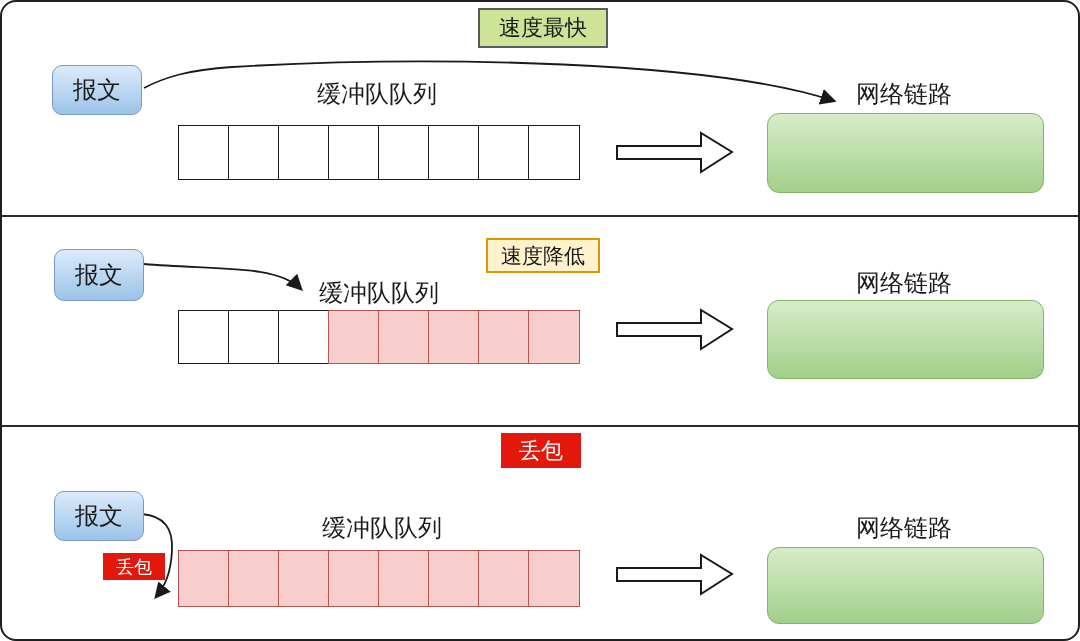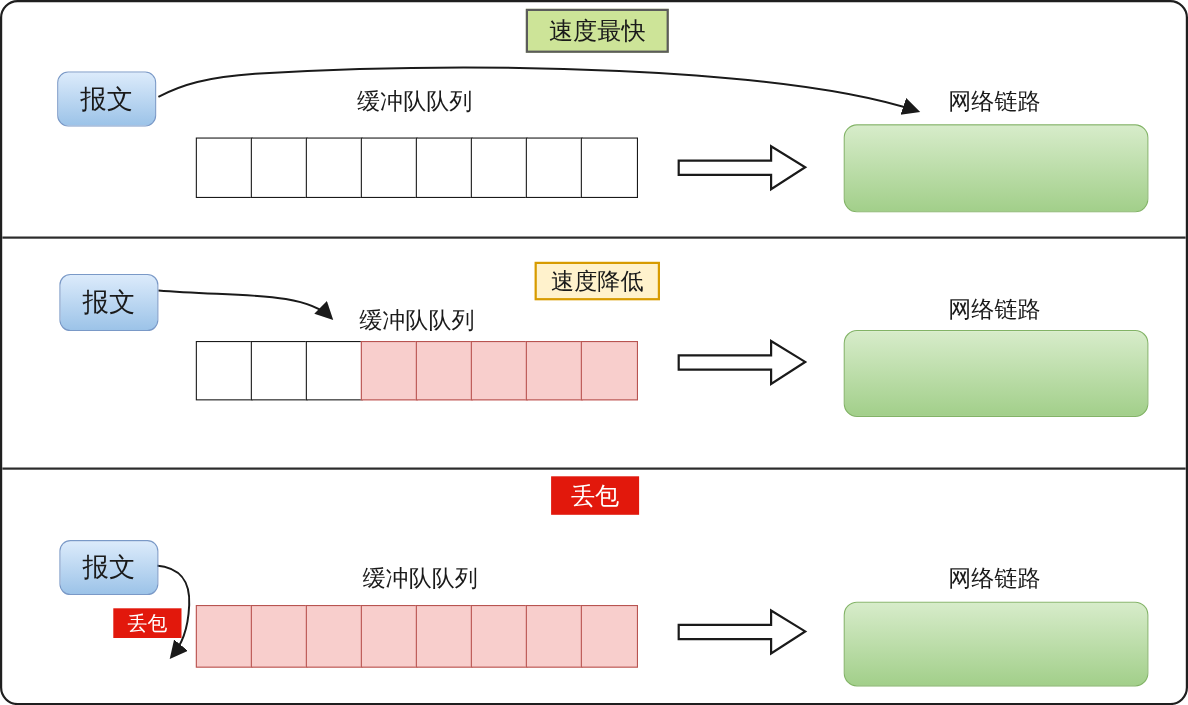--- a/index.html
+++ b/index.html
@@ -24,21 +24,21 @@
   .title-slowdown{left:484px;top:12px;width:110px;height:31px;background:#fff2cc;border:2px solid #d79b00;font-size:21px;}
   .title-drop{left:499px;top:7px;width:80px;height:35px;background:#e2180c;color:#ffffff;font-size:22px;}
 
   .message-box{
     position:absolute;display:flex;align-items:center;justify-content:center;
     width:88px;height:48px;border-radius:10px;
     background:linear-gradient(#dcebfb,#9cc3e8);
     border:1.5px solid #7a99c7;font-size:24px;
   }
   .label{
-    position:absolute;font-size:21px;white-space:nowrap;transform:translateX(-50%);
+    position:absolute;font-size:24px;white-space:nowrap;transform:translateX(-50%);
   }
   .queue{position:absolute;display:flex;width:402px;height:55px;}
   .cell{
     flex:1;background:#ffffff;border:1.5px solid #1a1a1a;margin-left:-1.5px;
   }
   .cell:first-child{margin-left:0;}
   .cell.filled{background:#f8cecc;border-color:#b85450;z-index:1;}
   .link-box{
     position:absolute;width:275px;border-radius:12px;
     background:linear-gradient(#d7ecca,#a2cf8a);

